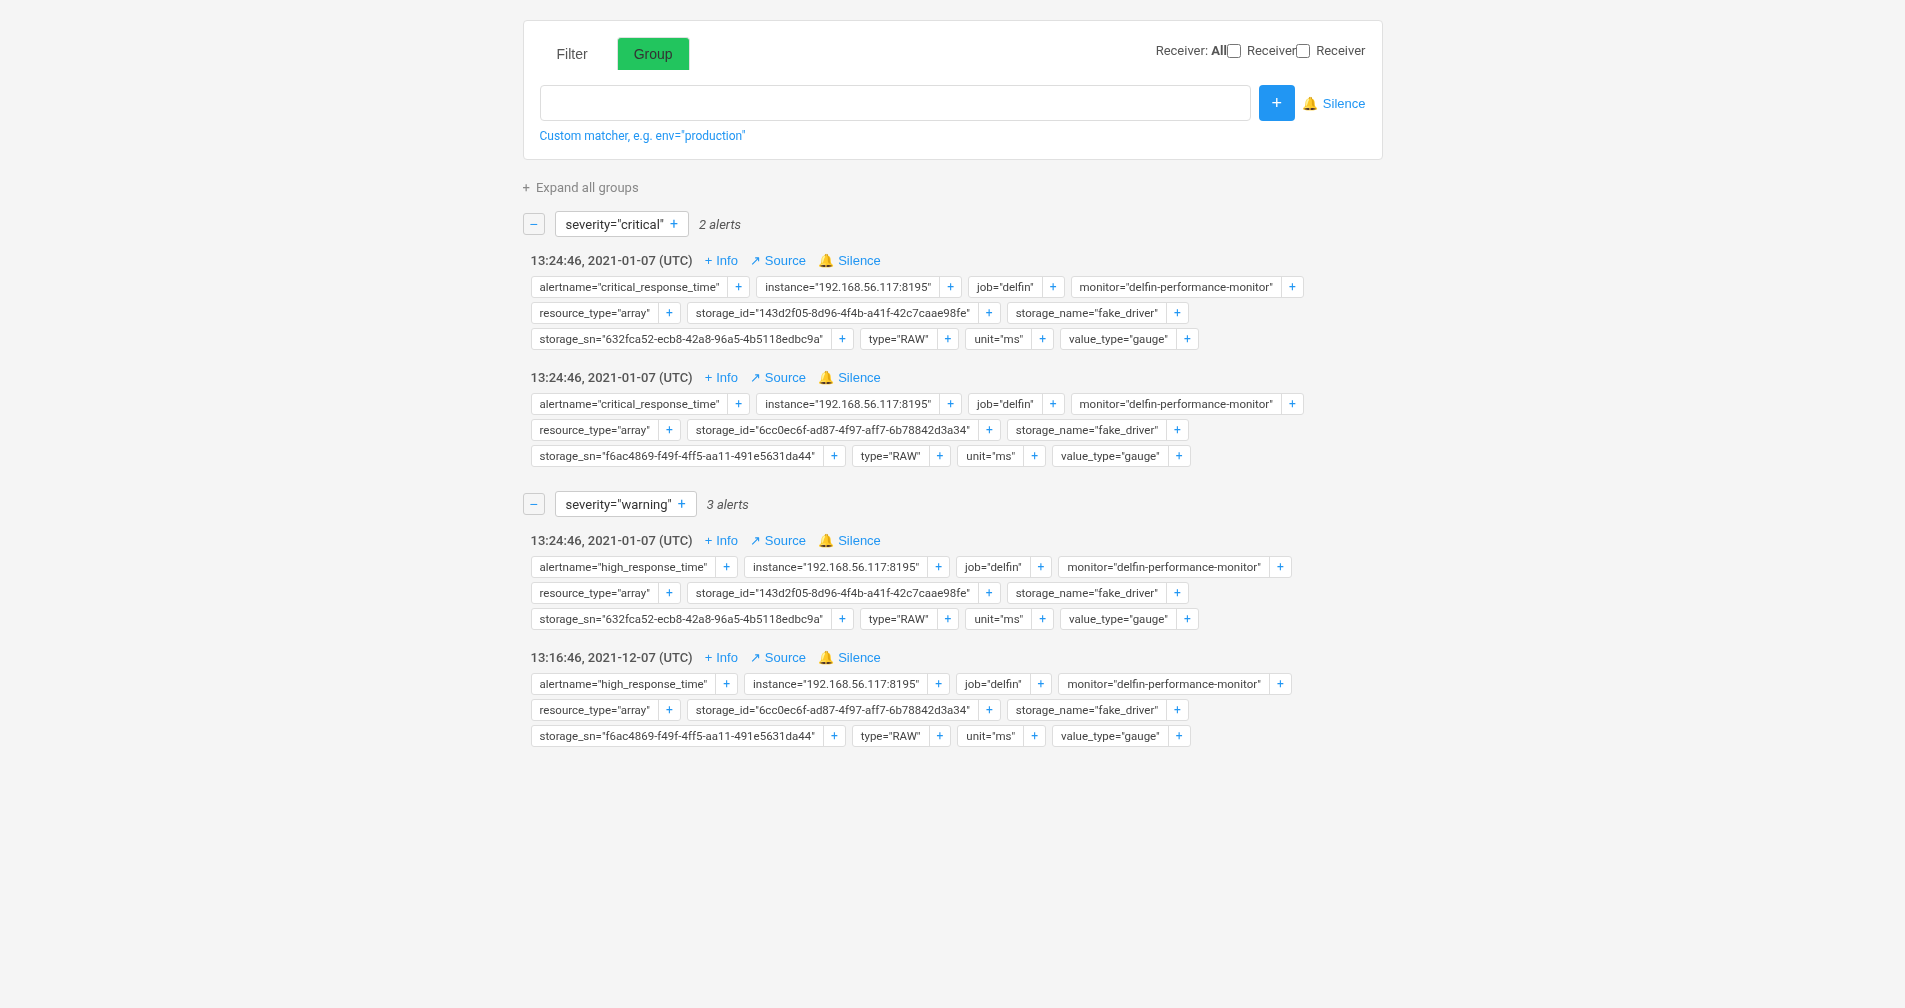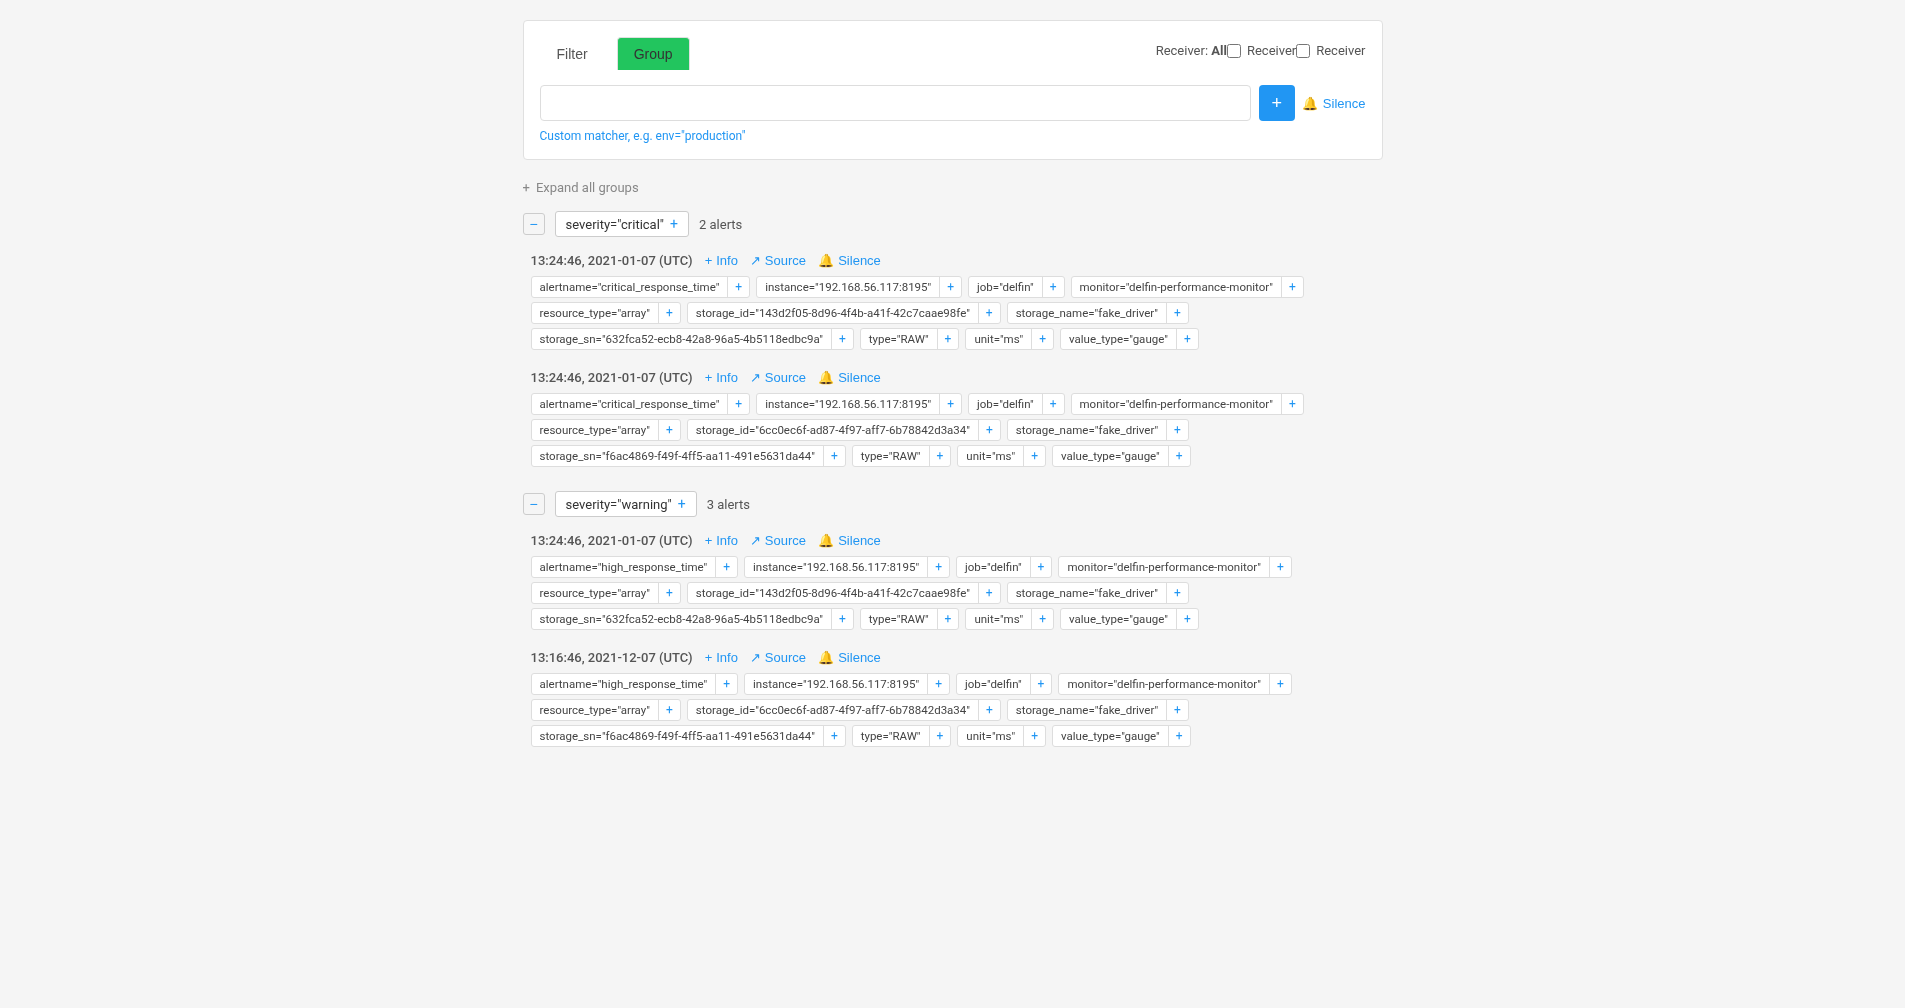--- a/index.html
+++ b/index.html
@@ -142,20 +142,21 @@
       gap: 6px;
     }
     .group-tag-plus {
       color: #2196F3;
       cursor: pointer;
       font-size: 14px;
     }
     .group-count {
       font-size: 13px;
       color: #555;
+      font-style: italic;
     }
     .alert-item {
       margin-bottom: 20px;
       padding-left: 8px;
     }
     .alert-header {
       display: flex;
       align-items: flex-start;
       gap: 12px;
       margin-bottom: 8px;

